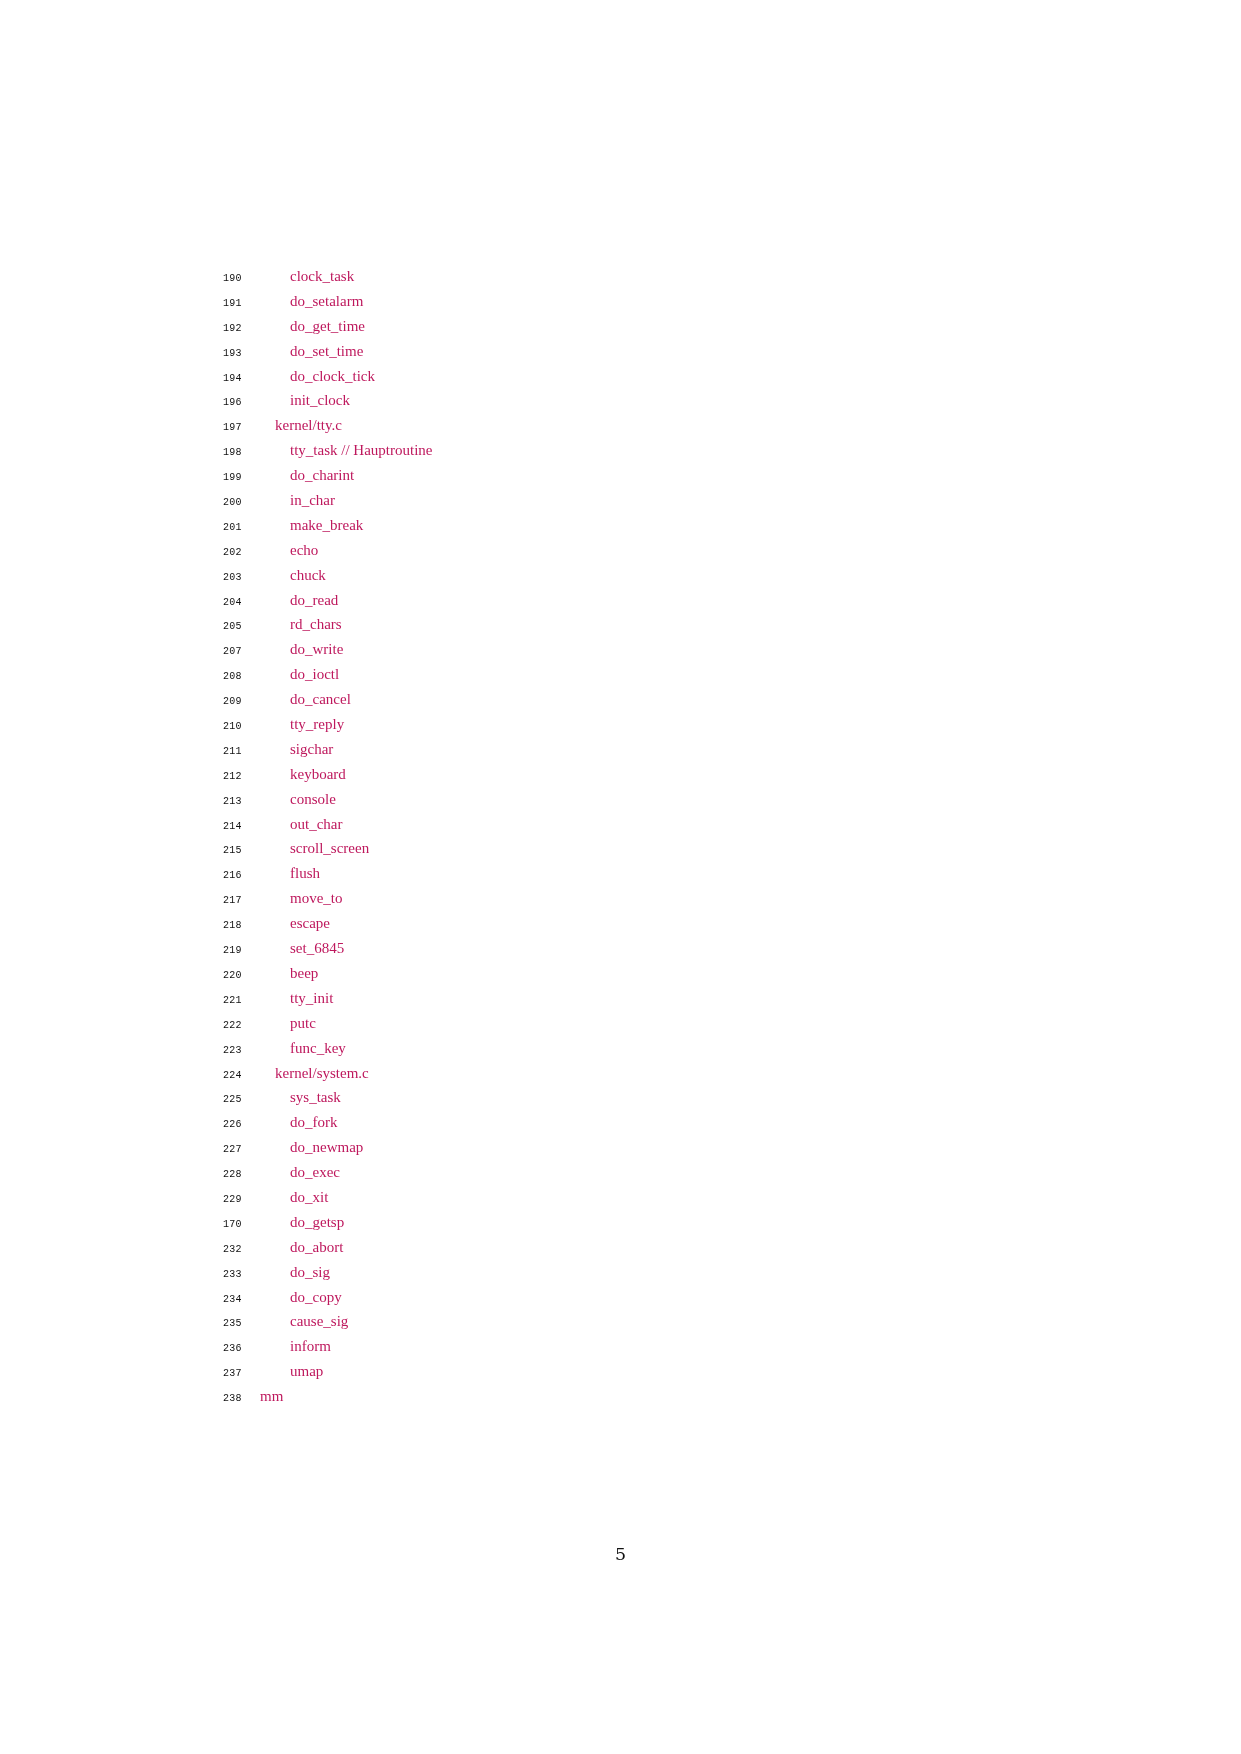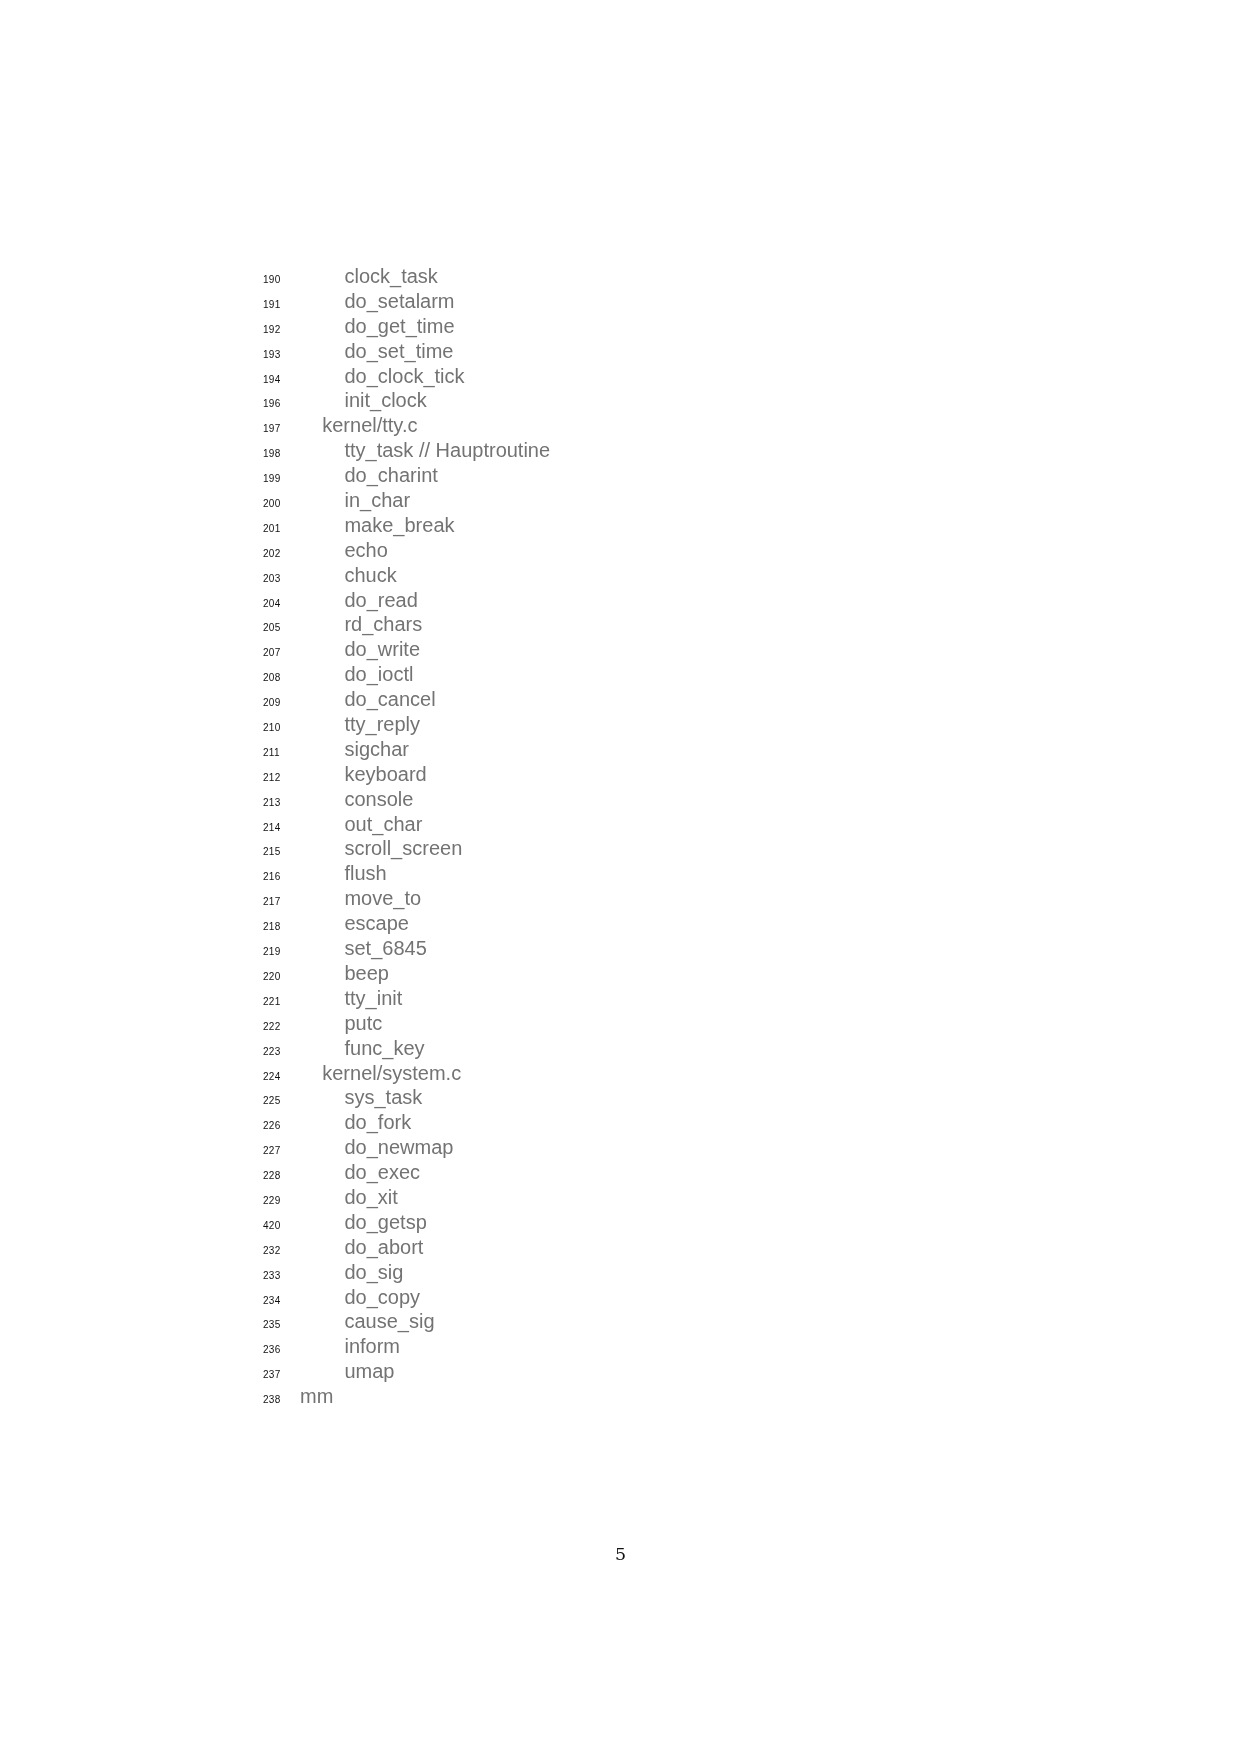--- a/index.html
+++ b/index.html
@@ -24,31 +24,30 @@
   }
   .line {
     display: flex;
     align-items: baseline;
     height: 24.9px;
     line-height: 24.9px;
   }
   .num {
     flex: 0 0 37px;
     width: 37px;
-    font-family: Liberation Sans, sans-serif;
+    font-family: Liberation Mono, monospace;
     font-size: 10px;
     color: #111111;
     letter-spacing: 0.3px;
-    margin-left: 40px;
   }
   .txt {
-    font-family: Liberation Sans, sans-serif;
-    font-size: 20px;
+    font-family: Liberation Serif, serif;
+    font-size: 15px;
     white-space: pre;
-    color: #737373;
+    color: #be185d;
   }
   .page-number {
     position: absolute;
     left: 0;
     top: 1544px;
     width: 1241px;
     text-align: center;
     font-family: "DejaVu Serif", serif;
     font-size: 17.5px;
     color: #111111;
@@ -205,21 +204,21 @@
       </div>
       <div class="line">
         <span class="num">228</span>
         <span class="txt">        do_exec</span>
       </div>
       <div class="line">
         <span class="num">229</span>
         <span class="txt">        do_xit</span>
       </div>
       <div class="line">
-        <span class="num">420</span>
+        <span class="num">170</span>
         <span class="txt">        do_getsp</span>
       </div>
       <div class="line">
         <span class="num">232</span>
         <span class="txt">        do_abort</span>
       </div>
       <div class="line">
         <span class="num">233</span>
         <span class="txt">        do_sig</span>
       </div>

